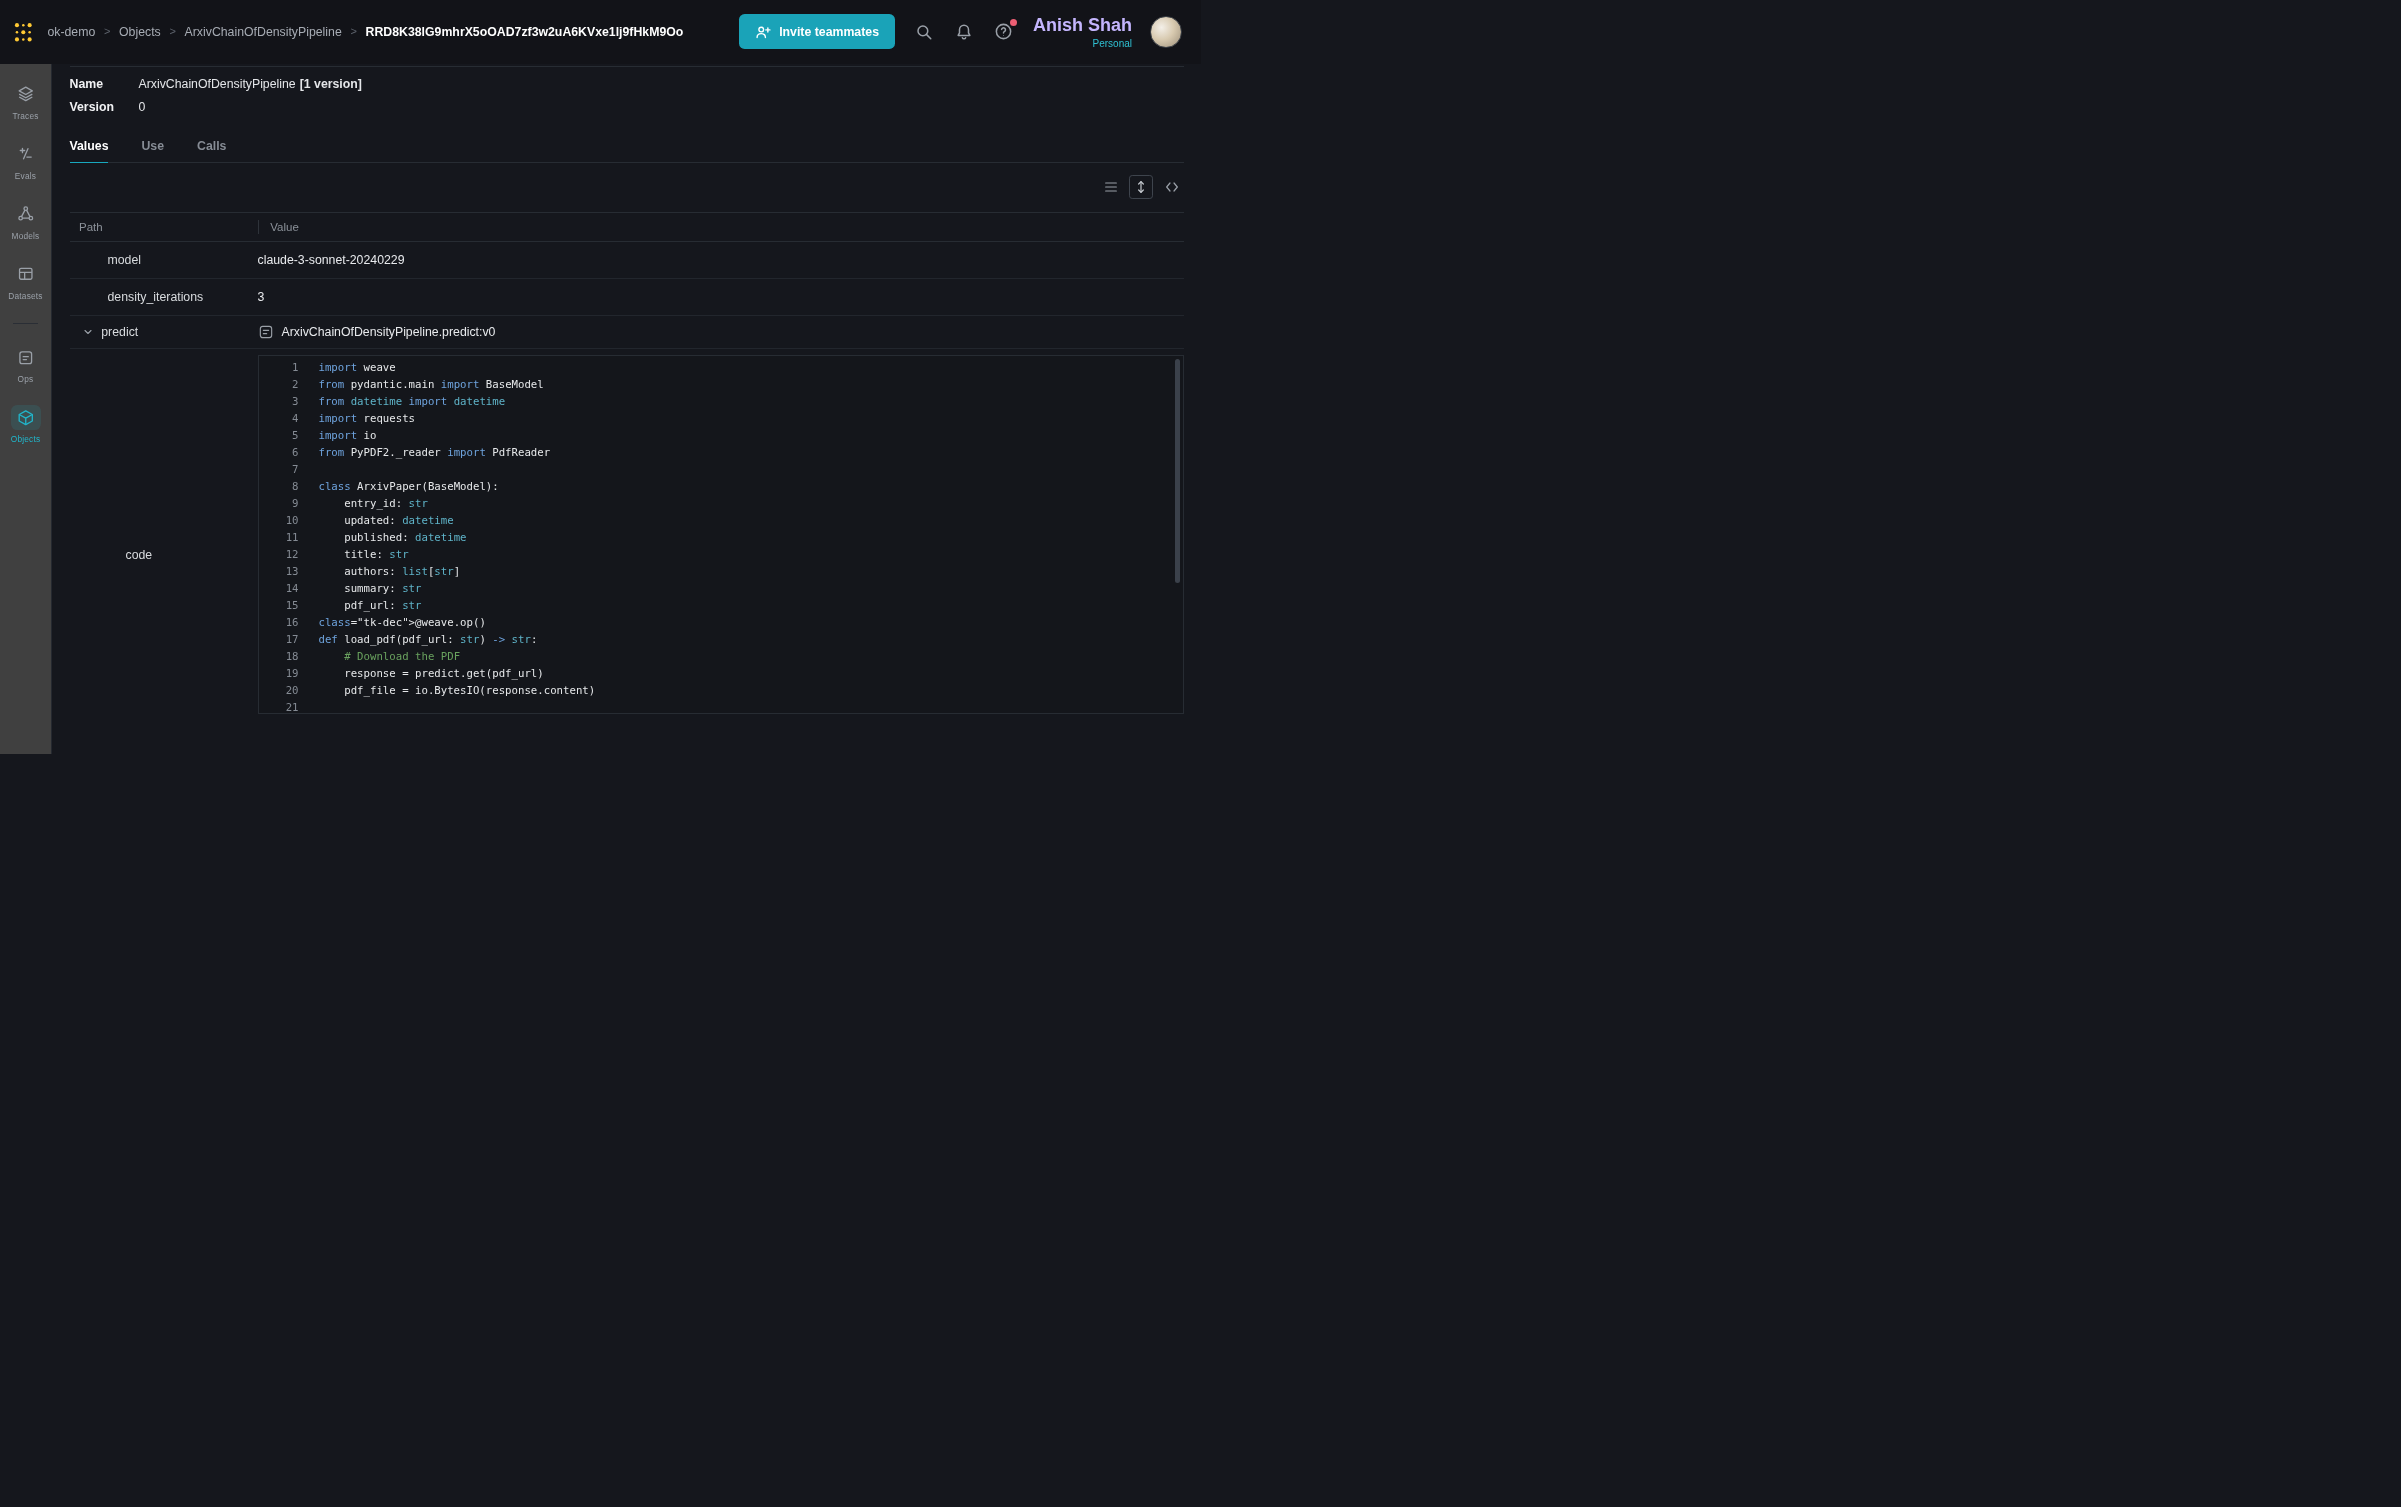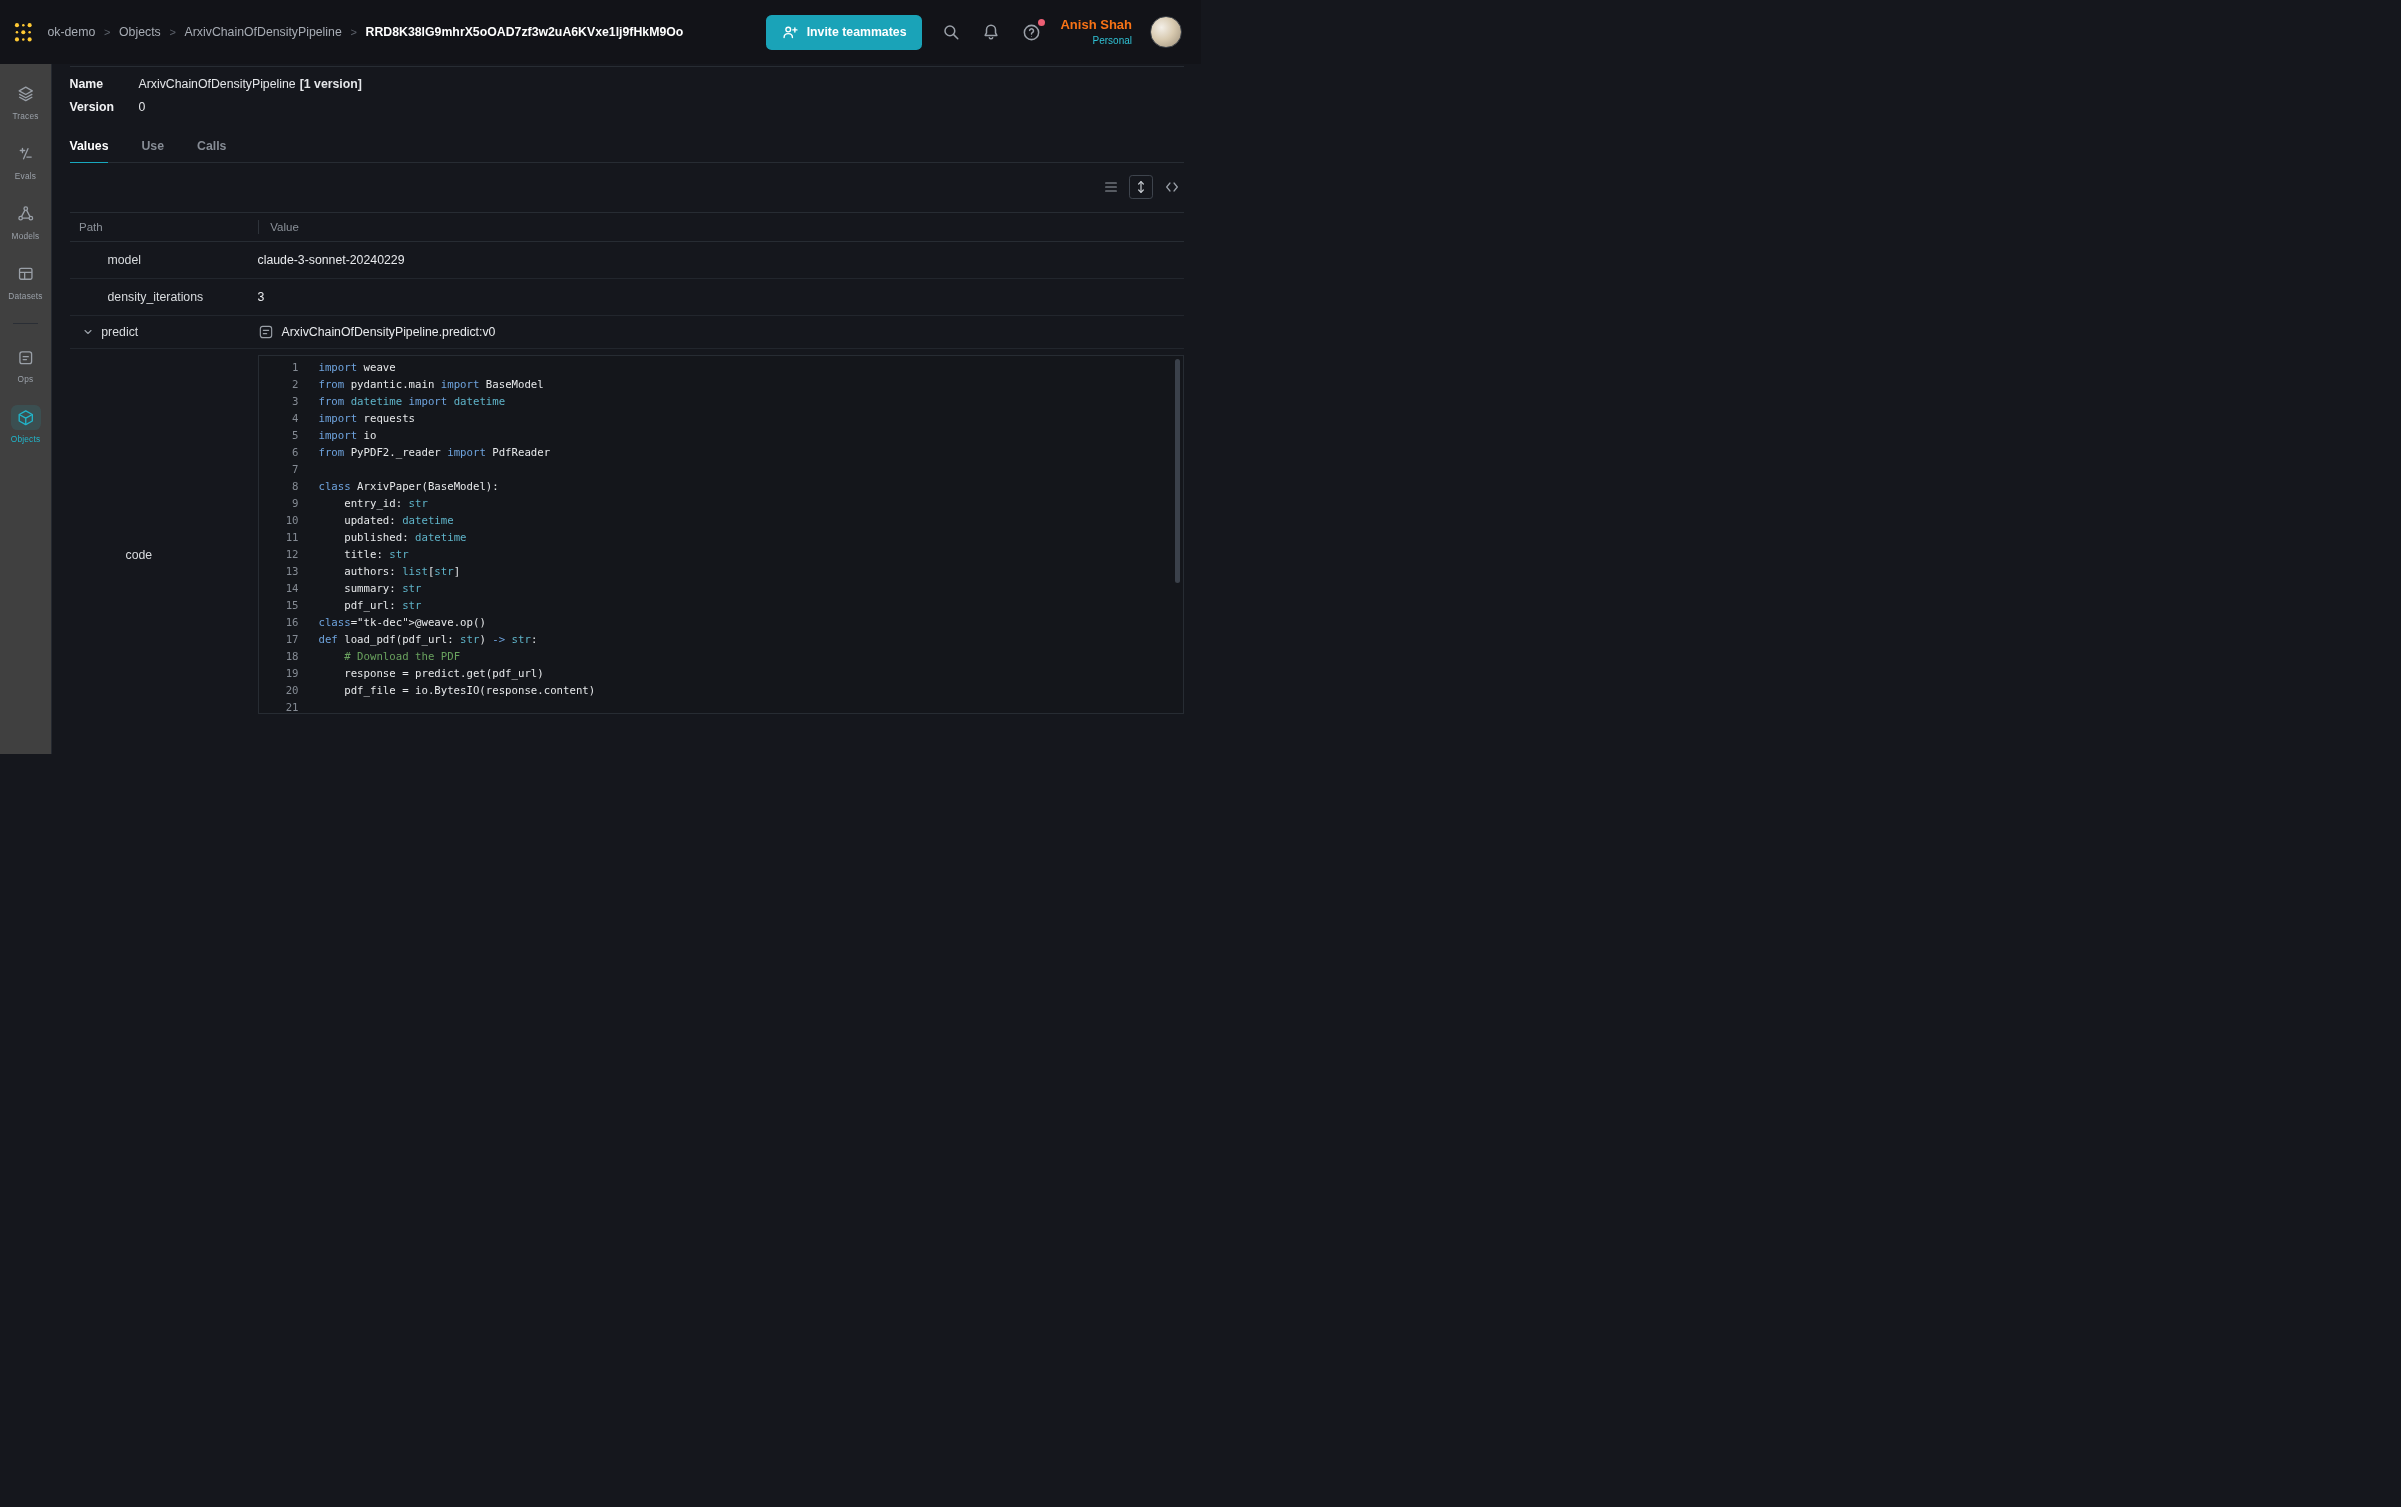--- a/index.html
+++ b/index.html
@@ -11,36 +11,36 @@
     overflow:hidden;
   }
   .app { width:1201px; height:754px; display:flex; flex-direction:column; }
 
   
   .topbar {
     height:64px; flex:0 0 64px; background:#121318;
     display:flex; align-items:center; padding:0 19px 0 11px;
   }
   .logo { width:25.4px; height:25.4px; display:grid; place-items:center; cursor:pointer; margin-right:11px; }
-  .breadcrumb { display:flex; align-items:center; font-size:12.3px; white-space:nowrap; overflow:hidden; }
+  .breadcrumb { display:flex; font-size:12.3px; white-space:nowrap; overflow:hidden; }
   .crumb { color:#a7acb4; cursor:pointer; }
   .crumb.current { color:#ffffff; font-weight:700; cursor:default; }
   .crumb-sep { color:#5d636c; padding:0 8.7px; font-size:11px; }
   .topbar-right { margin-left:auto; display:flex; align-items:center; gap:18px; }
   .invite-btn {
     display:flex; align-items:center; gap:8px; height:35px; padding:0 16px;
     background:#1aa3b8; border:none; border-radius:5.6px; color:#fff;
     font-family:inherit; font-size:12.3px; font-weight:700; cursor:pointer;
   }
   .icon-btn { background:none; border:none; color:#9aa0a8; width:22px; height:22px;
     display:grid; place-items:center; cursor:pointer; position:relative; }
   .notif-dot { position:absolute; top:-2.4px; right:-2.4px; width:7.1px; height:7.1px;
     border-radius:50%; background:#ed5f74; }
   .user-info { text-align:right; cursor:pointer; line-height:1.35; }
-  .user-name { font-size:13px; font-weight:700; color:#f97316; }
+  .user-name { font-size:18px; font-weight:700; color:#c4b5fd; }
   .user-scope { font-size:10px; color:#2fc1d3; }
   .avatar { width:32px; height:32px; border-radius:50%;
     background:radial-gradient(circle at 35% 35%, #f3efe8 0%, #d8cab0 45%, #9a8d78 100%);
     border:0.8px solid #3a3f46; cursor:pointer; flex:0 0 32px; }
 
   
   .page-body { flex:1; display:flex; min-height:0; }
 
   
   .sidebar { width:52px; flex:0 0 52px; background:#404040; border-right:0.8px solid #24282f;

